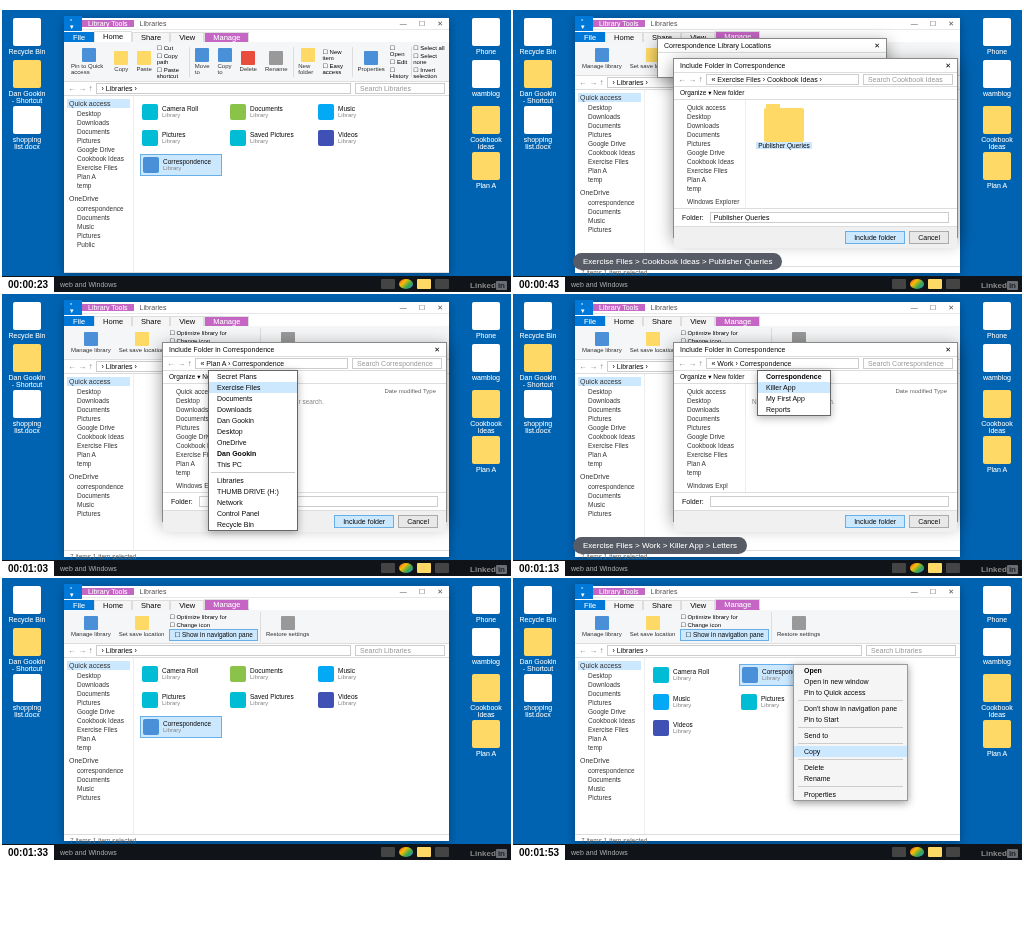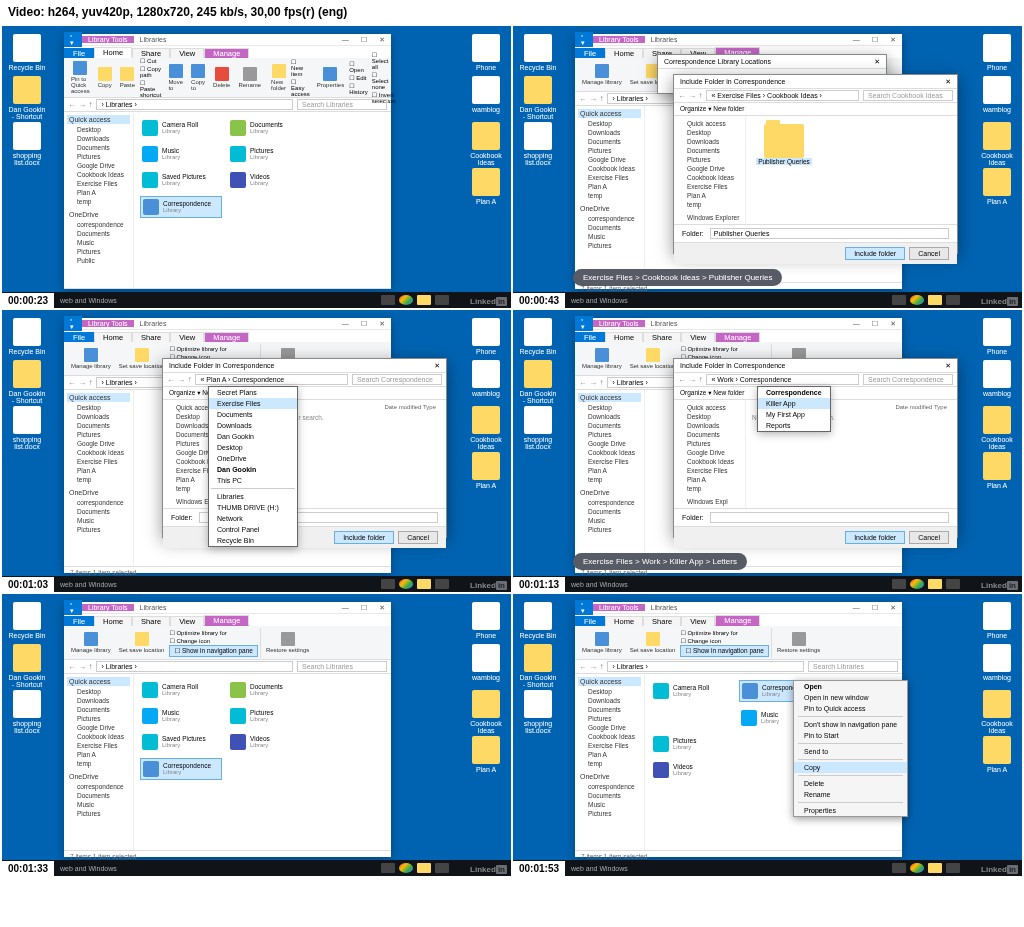--- a/index.html
+++ b/index.html
@@ -7,21 +7,21 @@
 .header-info { padding: 4px 8px; font-size: 12px; font-weight: bold; color: #000; line-height: 1.35; }
 .grid { display: flex; flex-wrap: wrap; gap: 2px; padding: 2px; }
 .cell { width: 509px; height: 282px; background: #0063b1; position: relative; overflow: hidden; }
 .desktop-icon { position: absolute; width: 38px; text-align: center; color: #fff; font-size: 7px; }
 .desktop-icon .ic { width: 28px; height: 28px; margin: 0 auto 2px; background: #fff; border-radius: 2px; }
 .timestamp { position: absolute; bottom: 0; left: 0; background: #fff; color: #000; font-size: 10px; font-weight: bold; padding: 2px 6px; z-index: 10; }
 .taskbar { position: absolute; bottom: 0; left: 0; right: 0; height: 16px; background: #101318; display: flex; align-items: center; padding: 0 60px 0 58px; font-size: 7px; color: #aaa; }
 .taskbar .tb-icon { width: 14px; height: 10px; margin: 0 2px; background: #444; border-radius: 1px; }
 .linkedin { position: absolute; right: 4px; bottom: 2px; font-size: 8px; color: #888; font-weight: bold; }
 .linkedin .in { background: #6a6d73; color: #222; padding: 0 2px; border-radius: 1px; }
-.explorer { position: absolute; top: 8px; left: 62px; width: 327px; height: 255px; background: #fff; font-size: 7px; color: #000; box-shadow: 0 2px 10px rgba(0,0,0,0.3); }
+.explorer { position: absolute; top: 8px; left: 62px; width: 385px; height: 255px; background: #fff; font-size: 7px; color: #000; box-shadow: 0 2px 10px rgba(0,0,0,0.3); }
 .title-row { height: 12px; display: flex; align-items: center; background: #fff; border-bottom: 1px solid #e8e8e8; }
 .title-row .tab { padding: 0 6px; font-size: 7px; color: #555; }
 .title-row .tab.lib { background: #c566c5; color: #fff; }
 .tabs-row { height: 12px; display: flex; align-items: flex-end; background: #fff; }
 .tabs-row .tab { padding: 0 8px; font-size: 7.5px; background: #f5f5f5; border: 1px solid #ddd; border-bottom: none; }
 .tabs-row .tab.active { background: #0078d7; color: #fff; border-color: #0078d7; }
 .ribbon { height: 40px; background: #f5f6f7; border-bottom: 1px solid #ddd; display: flex; align-items: center; padding: 2px 4px; gap: 2px; }
 .ribbon.manage { height: 34px; }
 .rb-item { display: flex; flex-direction: column; align-items: center; font-size: 6px; color: #333; padding: 0 3px; }
 .rb-item .ic { width: 14px; height: 14px; background: #ffd966; border-radius: 1px; margin-bottom: 1px; }
@@ -68,21 +68,20 @@
 .ctx-menu div { padding: 2px 10px; white-space: nowrap; }
 .ctx-menu div.sep { height: 1px; background: #ccc; padding: 0; margin: 2px 4px; }
 .ctx-menu div.hov { background: #cce8ff; }
 .big-folder { width: 40px; height: 34px; background: #ffd966; border-radius: 2px; display: inline-block; position: relative; }
 .big-folder::before { content:""; position: absolute; top:-4px; left:2px; width:14px; height:4px; background:#ffd966; border-radius:1px 1px 0 0; }
 </style>
 </head>
 <body>
 
 <div class="header-info">
-  <div>Video: h264, yuv420p, 1280x720, 245 kb/s, 30,00 fps(r) (eng)</div>
 </div>
 
 <div class="grid">
 
 <div class="cell">
   <div class="desktop-icon" style="top:8px;left:6px"><div class="ic"></div><span>Recycle Bin</span></div>
   <div class="desktop-icon" style="top:50px;left:6px"><div class="ic" style="background:#ffd966"></div><span>Dan Gookin - Shortcut</span></div>
   <div class="desktop-icon" style="top:96px;left:6px"><div class="ic"></div><span>shopping list.docx</span></div>
   <div class="desktop-icon" style="top:8px;right:6px"><div class="ic"></div><span>Phone</span></div>
   <div class="desktop-icon" style="top:50px;right:6px"><div class="ic"></div><span>wamblog</span></div>

